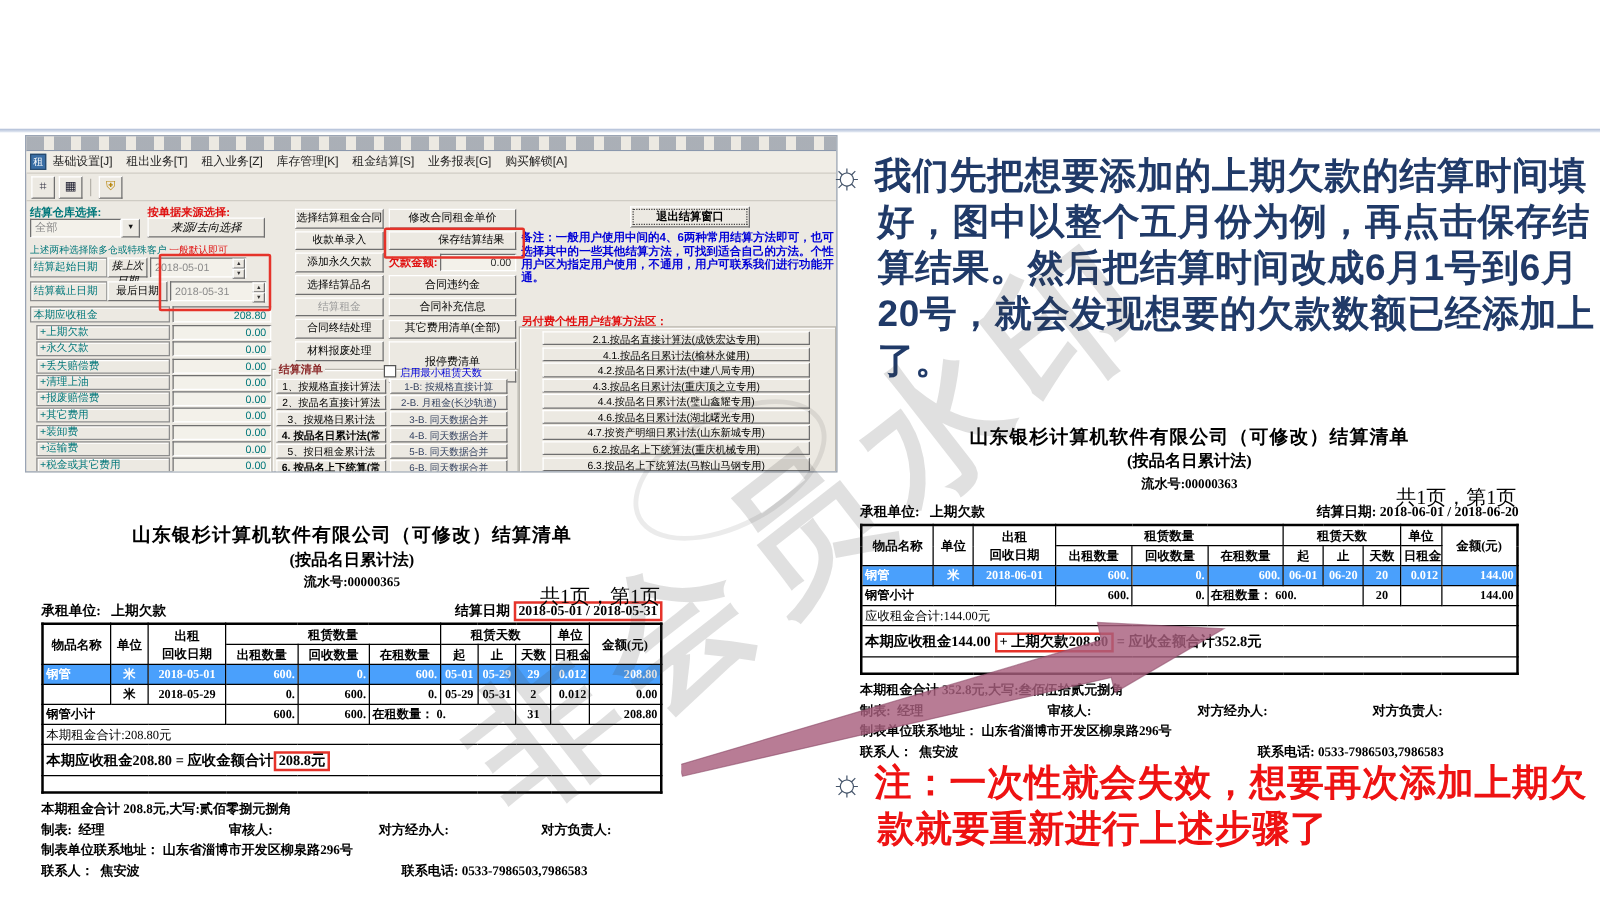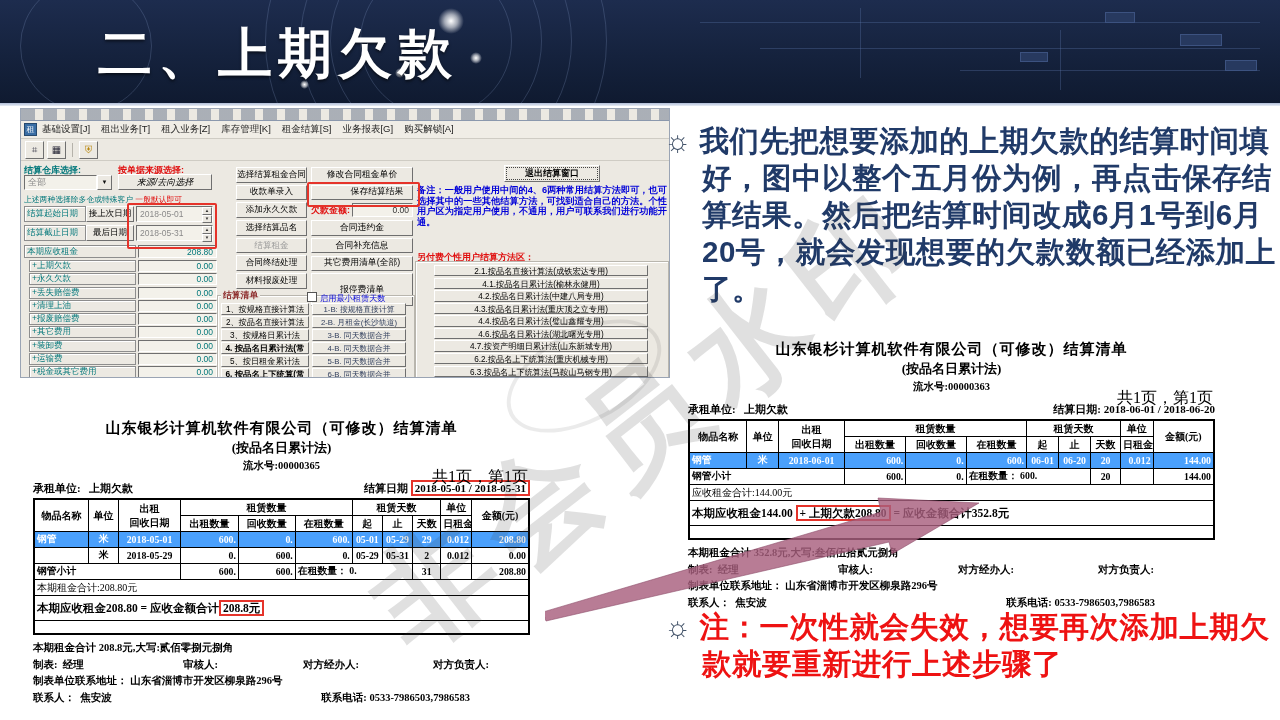--- a/index.html
+++ b/index.html
@@ -93,41 +93,20 @@
       pointer-events:none;z-index:3;white-space:nowrap;}
   #wm-ellipse{position:absolute;left:500px;top:330px;width:160px;height:84px;border:4px solid rgba(0,0,0,.08);
       border-radius:50%;transform:rotate(-28deg);z-index:3;}
   #arrow-svg{position:absolute;left:545px;top:450px;z-index:4;pointer-events:none;}
 </style>
 </head>
 <body>
 
 <div id="slide">
 
-  <div id="header">
-    <div class="ring" style="left:360px;top:-35px;width:150px;height:150px;"></div>
-    <div class="ring" style="left:330px;top:-65px;width:210px;height:210px;"></div>
-    <div class="ring" style="left:300px;top:-95px;width:270px;height:270px;"></div>
-    <div class="ring" style="left:265px;top:-130px;width:340px;height:340px;"></div>
-    <div class="ring" style="left:20px;top:-20px;width:130px;height:130px;"></div>
-    <div class="spark" style="left:438px;top:8px;width:26px;height:26px;"></div>
-    <div class="spark" style="left:470px;top:52px;width:12px;height:12px;"></div>
-    <div class="spark" style="left:395px;top:68px;width:10px;height:10px;"></div>
-    <div class="spark" style="left:300px;top:80px;width:9px;height:9px;"></div>
-    <div class="circuit" style="left:700px;top:22px;width:560px;height:1px;"></div>
-    <div class="circuit" style="left:760px;top:48px;width:500px;height:1px;"></div>
-    <div class="circuit" style="left:860px;top:8px;width:1px;height:70px;"></div>
-    <div class="circuit" style="left:1060px;top:30px;width:1px;height:60px;"></div>
-    <div class="circuit" style="left:960px;top:70px;width:300px;height:1px;"></div>
-    <div class="chip" style="left:1105px;top:12px;width:28px;height:9px;"></div>
-    <div class="chip" style="left:1180px;top:34px;width:40px;height:10px;"></div>
-    <div class="chip" style="left:1020px;top:52px;width:26px;height:8px;"></div>
-    <div class="chip" style="left:1225px;top:60px;width:30px;height:9px;"></div>
-    <div id="page-title">二、上期欠款</div>
-  </div>
   <div id="header-underline"></div>
 
   <div id="app">
     <div id="titlebar"></div>
     <div id="menubar">
       <span class="appicon">租</span>
       <span><span class="mi">基础设置[J]</span><span class="mi">租出业务[T]</span><span class="mi">租入业务[Z]</span><span class="mi">库存管理[K]</span><span class="mi">租金结算[S]</span><span class="mi">业务报表[G]</span><span class="mi">购买解锁[A]</span></span>
     </div>
     <div id="toolbar">
       <span class="tbico raised" style="color:#334;">⌗</span>
@@ -145,21 +124,21 @@
       </div>
       <div class="redlab" style="position:absolute;left:97px;top:3px;font-weight:bold;">按单据来源选择:</div>
       <button class="raised" style="position:absolute;left:97px;top:13px;width:94px;height:16px;font-size:9px;font-style:italic;">来源/去向选择</button>
       <div style="position:absolute;left:3px;top:33px;font-size:7.8px;white-space:nowrap;">
         <span class="teal">上述两种选择除多仓或特殊客户</span>
         <span class="redlab">一般默认即可</span>
       </div>
 
       <div class="lrow" style="left:3px;top:45px;height:16px;">
         <div class="lbl-box teal" style="width:58px;">结算起始日期</div>
-        <button class="raised" style="width:48px;font-size:8.5px;">接上次日期</button>
+        <button class="raised" style="width:32px;font-size:8.5px;font-style:italic;">接上次日期</button>
         <div class="spin sunken" style="width:75px;margin-left:2px;">
           <div class="txt">2018-05-01</div>
           <div class="spinbtns">
               <div>▲</div>
               <div>▼</div>
             </div>
         </div>
       </div>
       <div class="lrow" style="left:3px;top:64px;height:16px;">
         <div class="lbl-box teal" style="width:58px;">结算截止日期</div>

